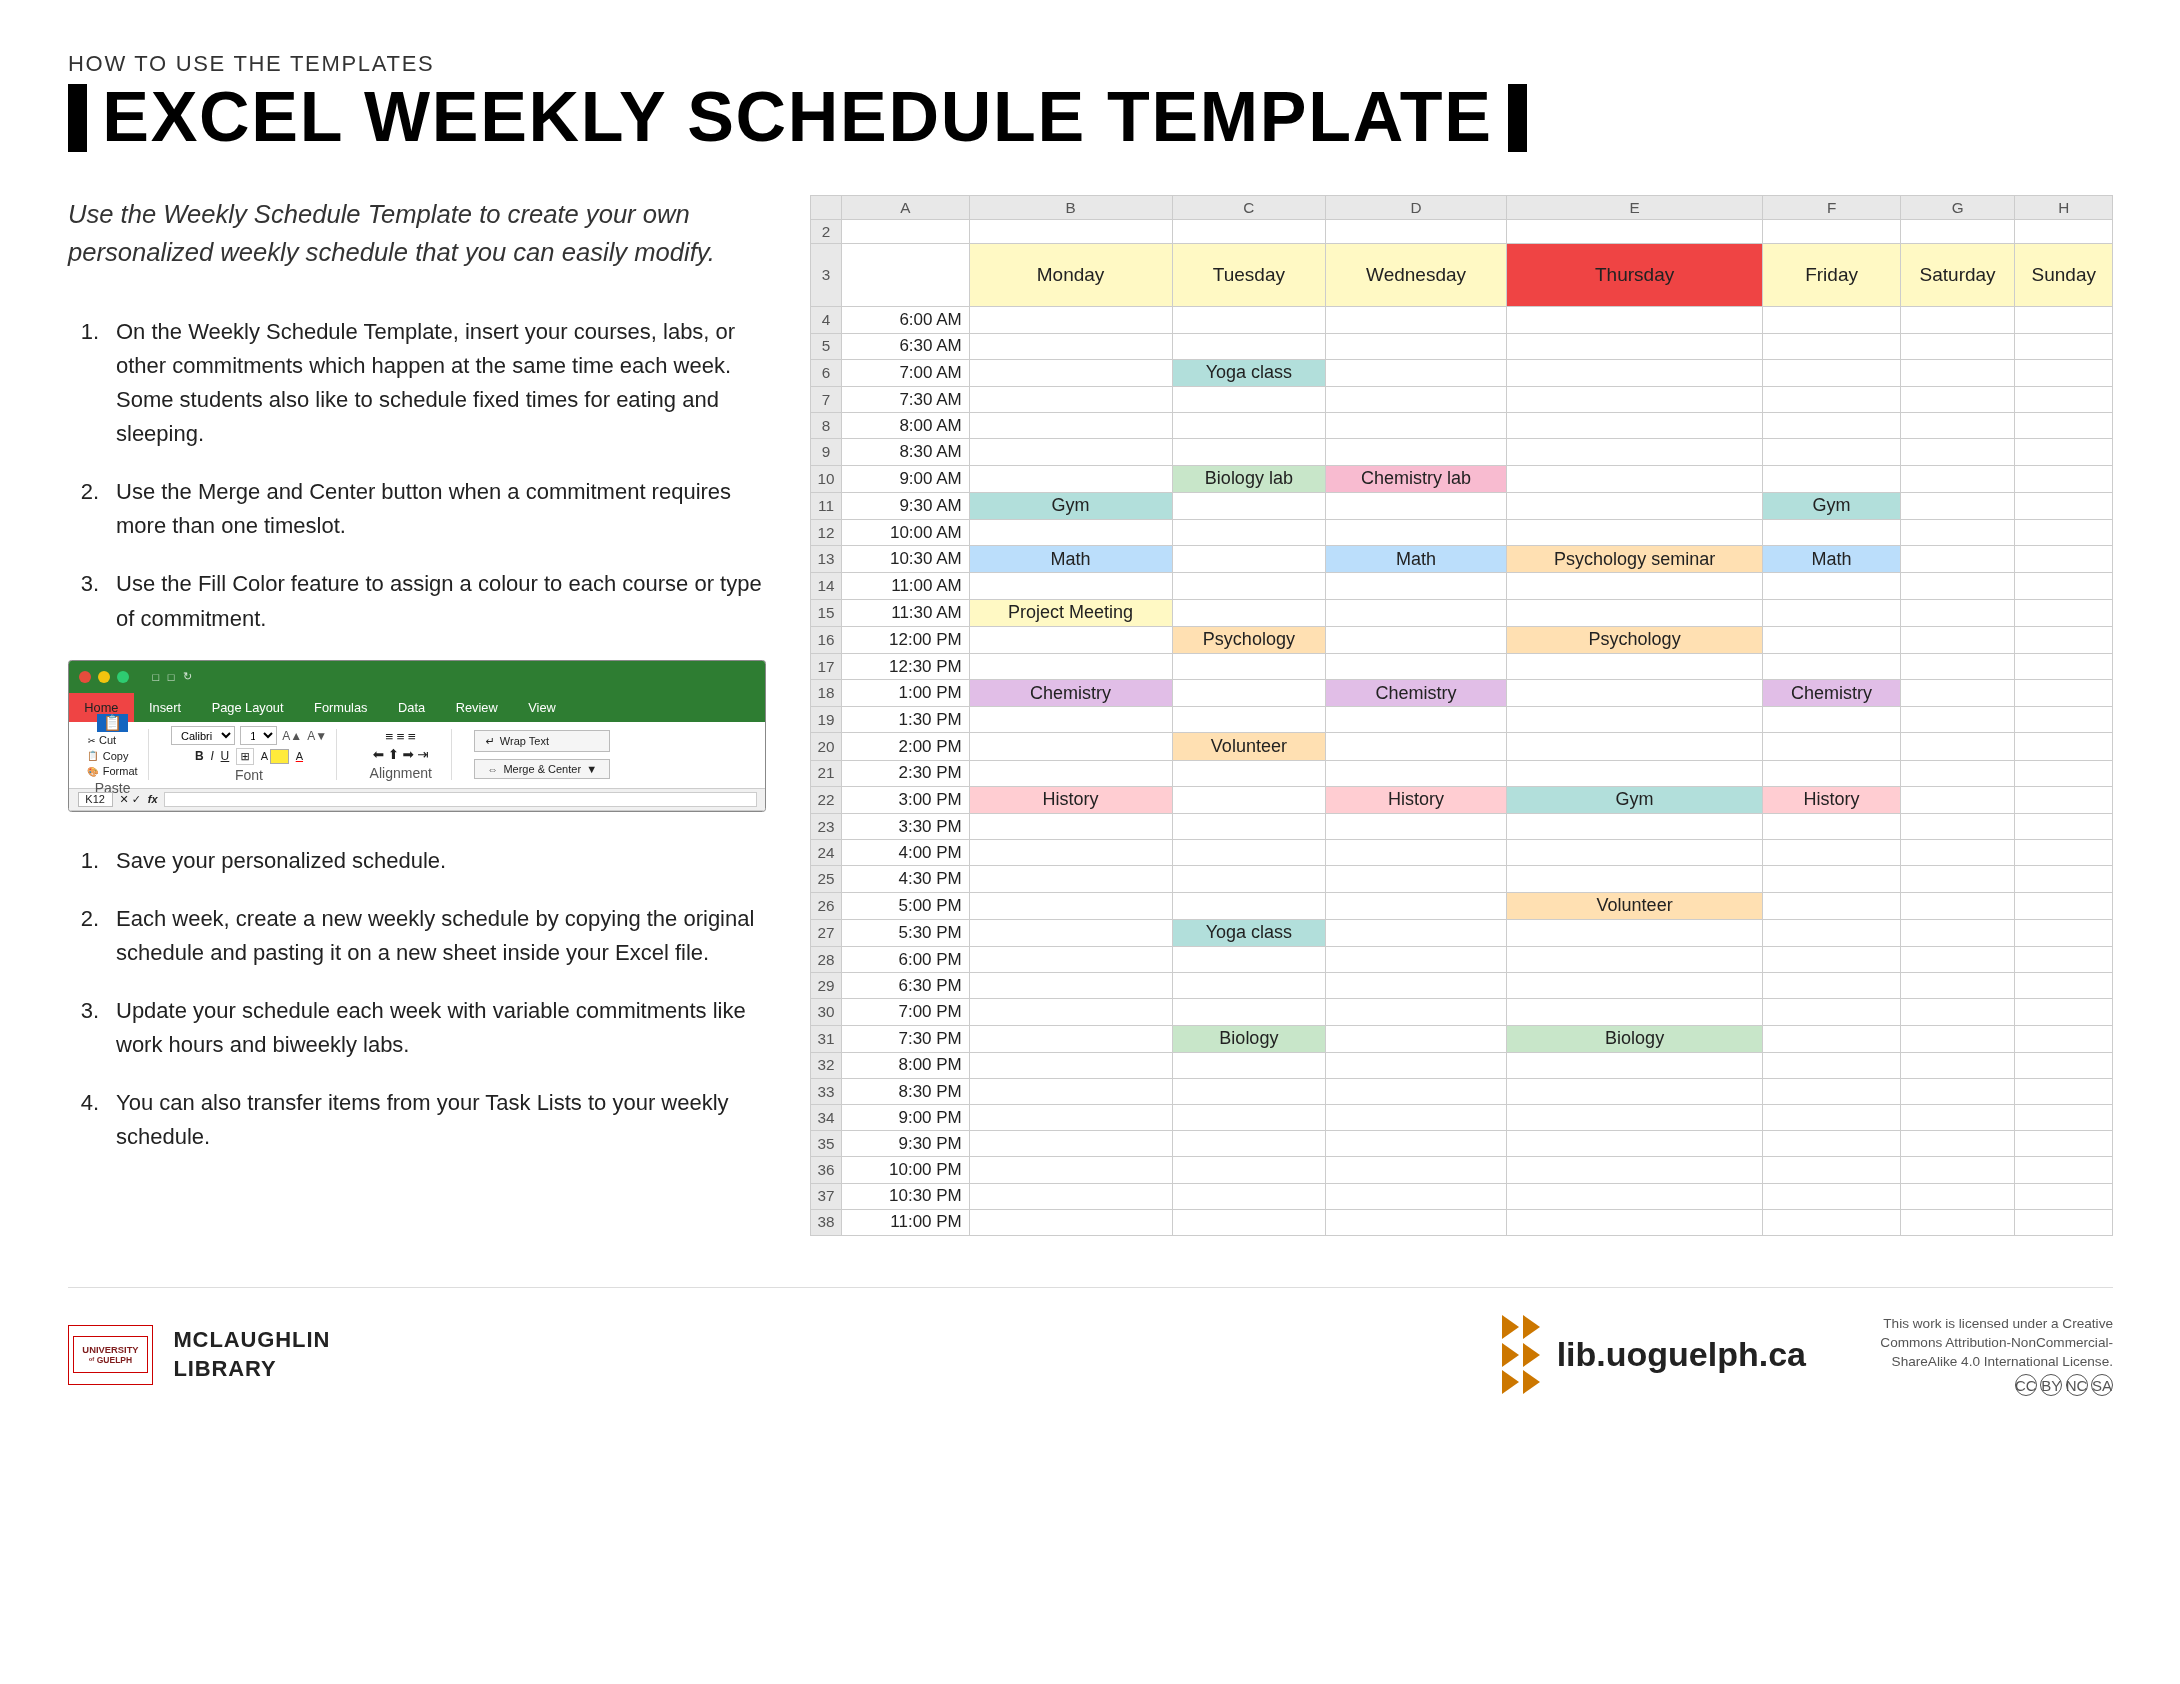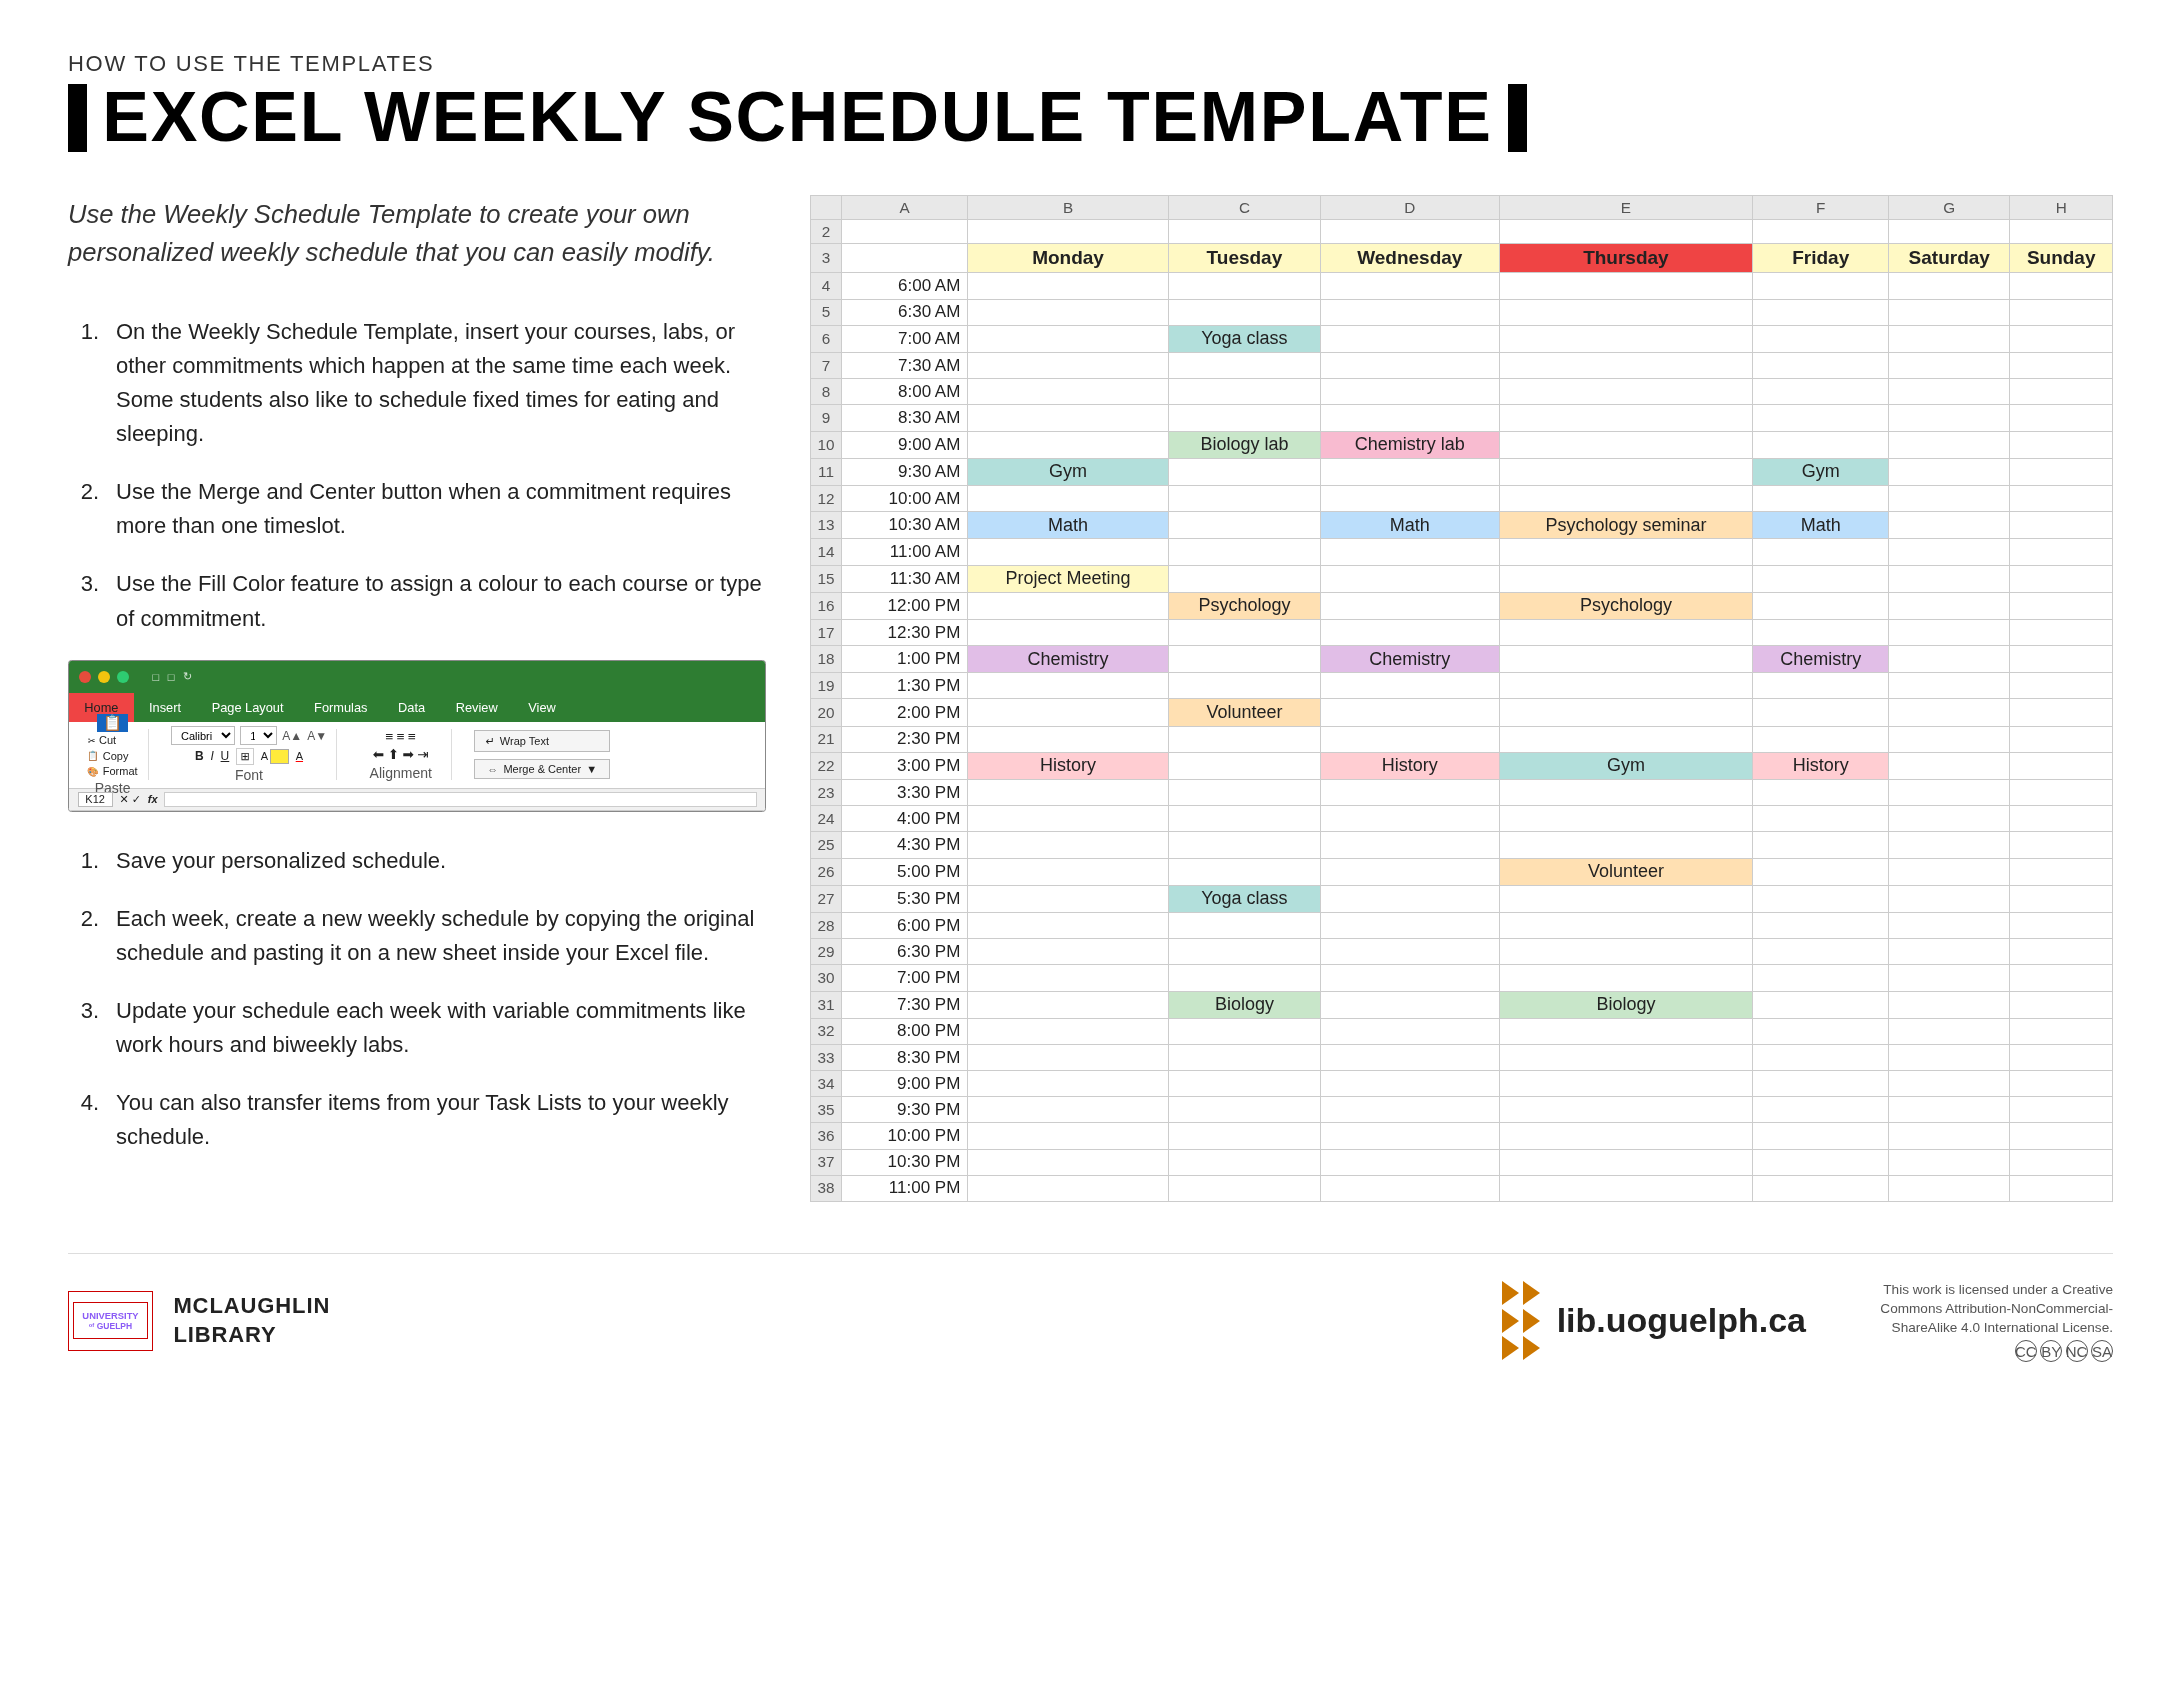--- a/index.html
+++ b/index.html
@@ -225,23 +225,23 @@
       font-weight: normal;
     }
     .schedule-table .time-cell {
       text-align: right;
       font-size: 17px;
       color: #222;
       background: #fff;
       padding-right: 6.8px;
     }
     .schedule-table .day-header {
-      font-weight: bold;
+      font-weight: normal;
       font-size: 19px;
-      padding: 3px 0;
+      padding: 20px 0;
     }
 
     
     .c-green { background: #c8e6c9; }
     .c-yellow { background: #fff9c4; }
     .c-blue { background: #bbdefb; }
     .c-purple { background: #e1bee7; }
     .c-orange { background: #ffe0b2; }
     .c-red { background: #ffcdd2; }
     .c-teal { background: #b2dfdb; }
@@ -903,21 +903,21 @@
             <td class=""></td>
           </tr>
         </tbody>
     </table>
   </div>
 </div>
 
 <div class="footer">
   <div class="footer-left">
     <div class="university-logo">
-      <div style="font-size:12px;font-weight:bold;color:#8b5cf6;text-align:center;line-height:1.2;border:1.7px solid #cc0000;padding:6.8px 8.5px;">
+      <div style="font-size:12px;font-weight:bold;color:#7f1d1d;text-align:center;line-height:1.2;border:1.7px solid #cc0000;padding:6.8px 8.5px;">
         <div style="font-size:9.4px;">UNIVERSITY</div>
         <div style="font-size:8.5px;">ᵒᶠ GUELPH</div>
       </div>
     </div>
     <div>
       <div class="library-name">McLaughlin</div>
       <div class="library-name">Library</div>
     </div>
   </div>
   <div class="footer-right">

